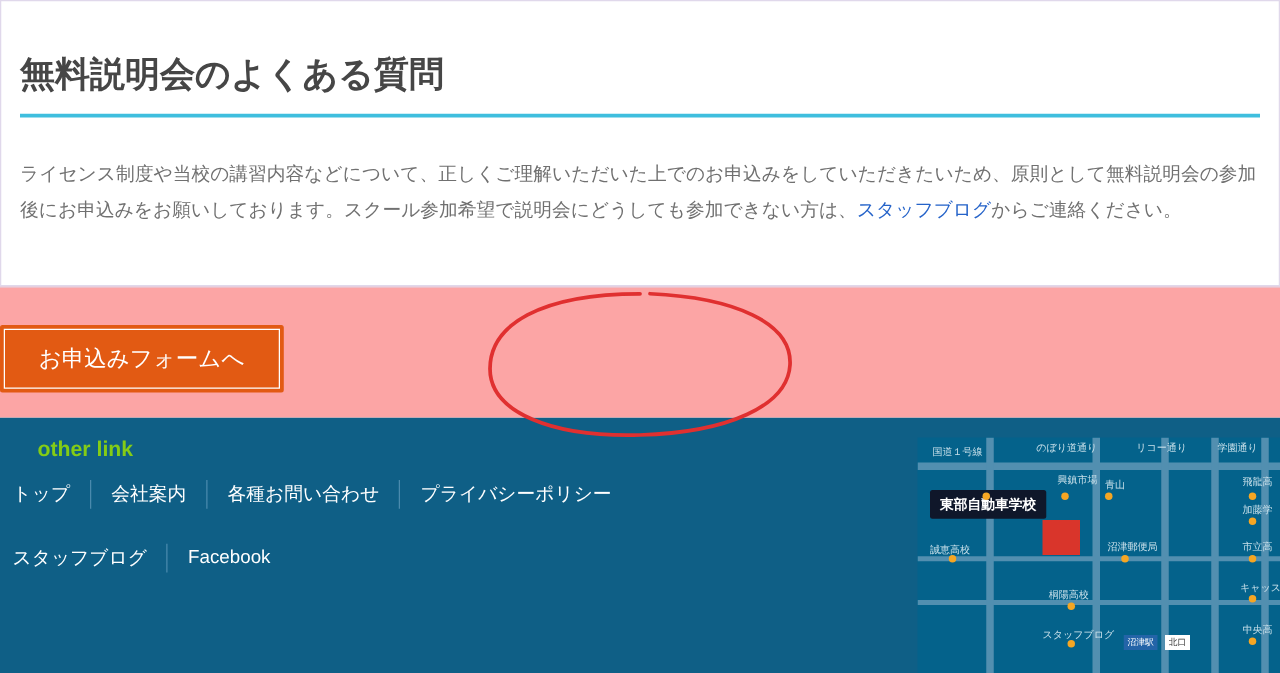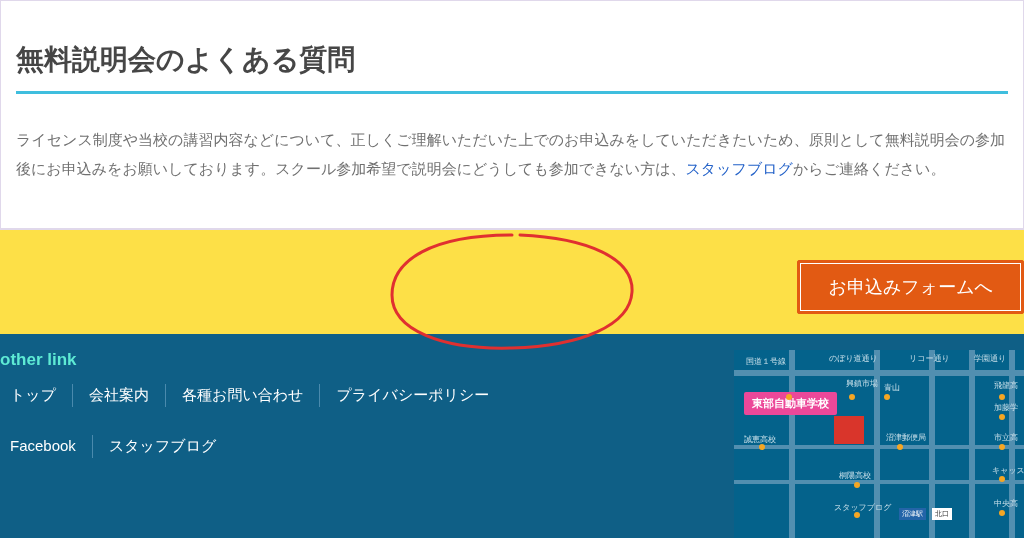--- a/index.html
+++ b/index.html
@@ -31,24 +31,24 @@
       font-size: 15px;
       color: #707070;
       line-height: 1.9;
     }
     .inline-link {
       color: #2563c9;
       text-decoration: none;
     }
     .cta-area {
       position: relative;
-      text-align: right;
+      text-align: left;
       padding: 30px 0 20px 0;
       border-top: 1px solid #e0d8eb;
-      background: #fde047;
+      background: #fca5a5;
     }
     .cta-button {
       display: inline-block;
       background: #e25a13;
       color: #fff;
       font-size: 18px;
       padding: 14px 30px;
       border: 1px solid #e25a13;
       outline: 1px solid #fff;
       outline-offset: -4px;
@@ -69,22 +69,23 @@
       background: #0f5f86;
       color: #fff;
       padding: 16px 0 30px 0;
       display: flex;
       justify-content: space-between;
     }
     .footer-left { flex: 1; }
     .footer-heading {
       font-size: 17px;
       font-weight: bold;
-      color: #5eead4;
+      color: #84cc16;
       margin-bottom: 14px;
+      padding-left: 30px;
     }
     .footer-links {
       display: flex;
       margin-bottom: 28px;
     }
     .footer-link {
       color: #fff;
       font-size: 15px;
       padding: 2px 16px;
       border-right: 1px solid #4a8aad;
@@ -114,21 +115,21 @@
       background: #528fb0;
     }
     .map-label {
       position: absolute;
       font-size: 8px;
       color: #c9e0ea;
       white-space: nowrap;
     }
     .map-school {
       position: absolute;
-      background: #ec4899;
+      background: #0f172a;
       color: #fff;
       font-size: 11px;
       font-weight: bold;
       padding: 4px 8px;
       border-radius: 2px;
     }
     .map-block {
       position: absolute;
       background: #d9352b;
     }
@@ -167,22 +168,22 @@
 <div class="footer">
   <div class="footer-left">
     <div class="footer-heading">other link</div>
     <div class="footer-links">
       <a class="footer-link" href="#">トップ</a>
       <a class="footer-link" href="#">会社案内</a>
       <a class="footer-link" href="#">各種お問い合わせ</a>
       <a class="footer-link" href="#">プライバシーポリシー</a>
     </div>
     <div class="footer-links">
+      <a class="footer-link" href="#">スタッフブログ</a>
       <a class="footer-link" href="#">Facebook</a>
-      <a class="footer-link" href="#">スタッフブログ</a>
     </div>
 
   </div>
 
   <div class="map">
 
     <div class="map-road-h" style="top:20px"></div>
     <div class="map-road-h" style="top:95px;height:4px"></div>
     <div class="map-road-h" style="top:130px;height:4px"></div>
 

